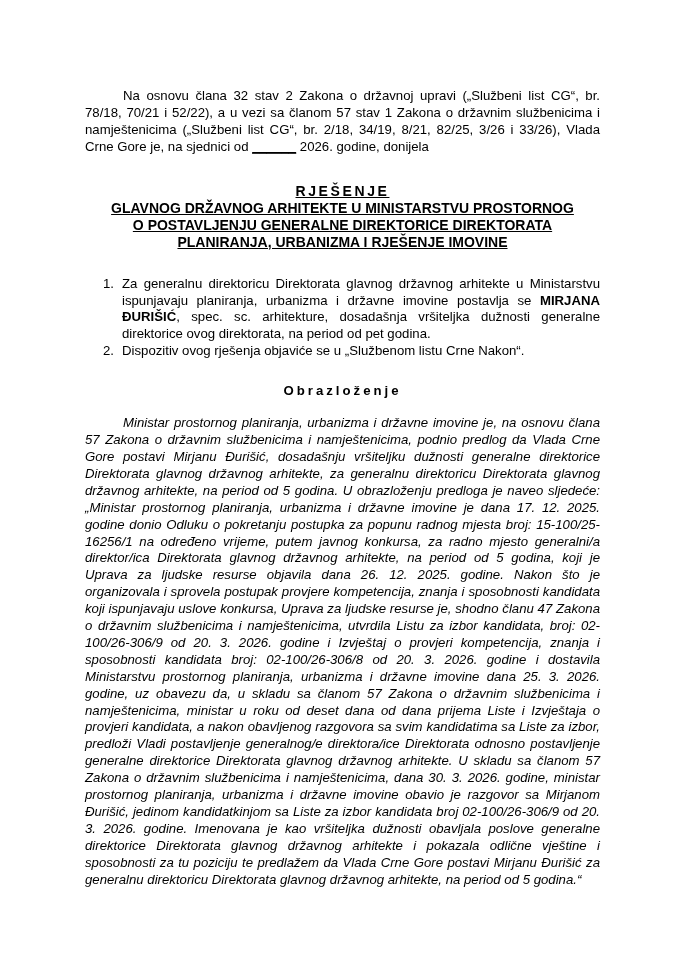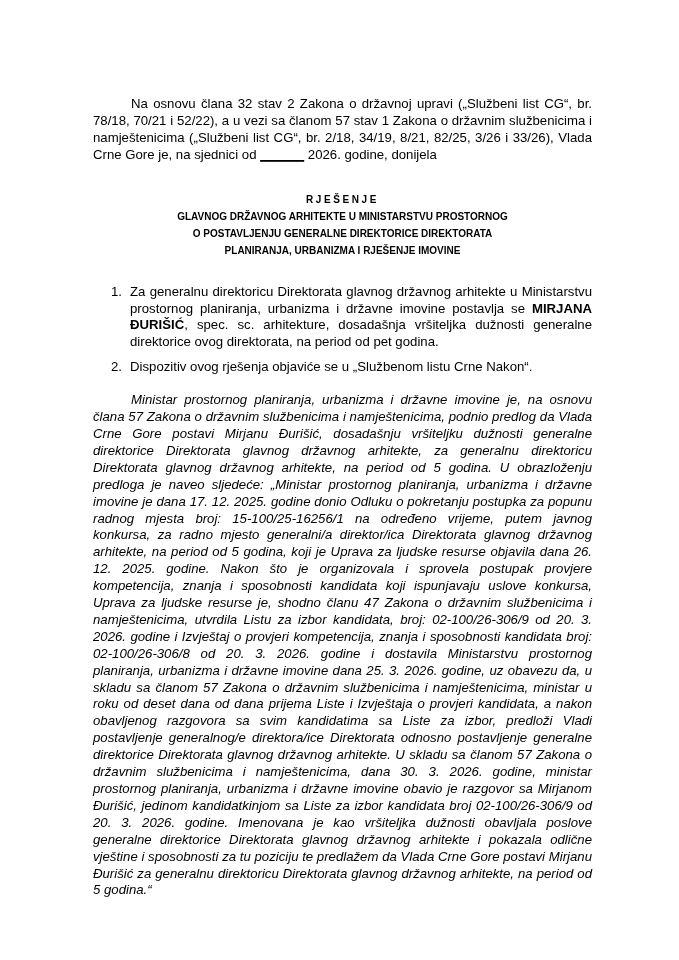--- a/index.html
+++ b/index.html
@@ -20,39 +20,40 @@
     width: 679px;
     height: 960px;
     box-sizing: border-box;
     padding: 88px 79px 0 85px;
     background: #ffffff;
   }
   .doc-body {
     width: 515px;
   }
   p, li {
-    margin: 8px;
+    margin: 0;
     font-size: 13.2px;
     line-height: 16.9px;
     text-align: justify;
     text-justify: inter-word;
     -webkit-hyphens: none;
     hyphens: none;
   }
   .intro-para {
     text-indent: 38px;
   }
   .title-block {
     margin-top: 27px;
     text-align: center;
   }
   .title-line {
-    font-size: 10px;
+    font-size: 14px;
     line-height: 17px;
     font-weight: bold;
+    text-decoration: underline;
   }
   .title-line.spaced {
     letter-spacing: 2.6px;
   }
   .decision-list {
     margin: 0;
     padding: 0;
     list-style: none;
     margin-top: 25px;
   }
@@ -99,24 +100,25 @@
 
     <div class="title-block">
       <div class="title-line spaced">RJEŠENJE</div>
       <div class="title-line">GLAVNOG DRŽAVNOG ARHITEKTE U MINISTARSTVU PROSTORNOG</div>
       <div class="title-line">O POSTAVLJENJU GENERALNE DIREKTORICE DIREKTORATA</div>
       <div class="title-line">PLANIRANJA, URBANIZMA I RJEŠENJE IMOVINE</div>
     </div>
 
     <ul class="decision-list">
       <li>
-        <span class="marker">1.</span><span>Za generalnu direktoricu Direktorata glavnog državnog arhitekte u Ministarstvu prostornog planiranja, urbanizma i državne imovine postavlja se </span><b>MIRJANA ĐURIŠIĆ</b><span>, spec. sc. arhitekture, dosadašnja vršiteljka dužnosti generalne direktorice ovog direktorata, na period od pet godina.</span>
+        <span class="marker">1.</span><span>Za generalnu direktoricu Direktorata glavnog državnog arhitekte u Ministarstvu ispunjavaju planiranja, urbanizma i državne imovine postavlja se </span><b>MIRJANA ĐURIŠIĆ</b><span>, spec. sc. arhitekture, dosadašnja vršiteljka dužnosti generalne direktorice ovog direktorata, na period od pet godina.</span>
       </li>
       <li>
         <span class="marker">2.</span><span>Dispozitiv ovog rješenja objaviće se u „Službenom listu Crne Nakon“.</span>
       </li>
     </ul>
 
+    <div class="section-heading">Obrazloženje</div>
 
     <p class="expl-para">Ministar prostornog planiranja, urbanizma i državne imovine je, na osnovu člana 57 Zakona o državnim službenicima i namještenicima, podnio predlog da Vlada Crne Gore postavi Mirjanu Đurišić, dosadašnju vršiteljku dužnosti generalne direktorice Direktorata glavnog državnog arhitekte, za generalnu direktoricu Direktorata glavnog državnog arhitekte, na period od 5 godina. U obrazloženju predloga je naveo sljedeće: „Ministar prostornog planiranja, urbanizma i državne imovine je dana 17. 12. 2025. godine donio Odluku o pokretanju postupka za popunu radnog mjesta broj: 15-100/25-16256/1 na određeno vrijeme, putem javnog konkursa, za radno mjesto generalni/a direktor/ica Direktorata glavnog državnog arhitekte, na period od 5 godina, koji je Uprava za ljudske resurse objavila dana 26. 12. 2025. godine. Nakon što je organizovala i sprovela postupak provjere kompetencija, znanja i sposobnosti kandidata koji ispunjavaju uslove konkursa, Uprava za ljudske resurse je, shodno članu 47 Zakona o državnim službenicima i namještenicima, utvrdila Listu za izbor kandidata, broj: 02-100/26-306/9 od 20. 3. 2026. godine i Izvještaj o provjeri kompetencija, znanja i sposobnosti kandidata broj: 02-100/26-306/8 od 20. 3. 2026. godine i dostavila Ministarstvu prostornog planiranja, urbanizma i državne imovine dana 25. 3. 2026. godine, uz obavezu da, u skladu sa članom 57 Zakona o državnim službenicima i namještenicima, ministar u roku od deset dana od dana prijema Liste i Izvještaja o provjeri kandidata, a nakon obavljenog razgovora sa svim kandidatima sa Liste za izbor, predloži Vladi postavljenje generalnog/e direktora/ice Direktorata odnosno postavljenje generalne direktorice Direktorata glavnog državnog arhitekte. U skladu sa članom 57 Zakona o državnim službenicima i namještenicima, dana 30. 3. 2026. godine, ministar prostornog planiranja, urbanizma i državne imovine obavio je razgovor sa Mirjanom Đurišić, jedinom kandidatkinjom sa Liste za izbor kandidata broj 02-100/26-306/9 od 20. 3. 2026. godine. Imenovana je kao vršiteljka dužnosti obavljala poslove generalne direktorice Direktorata glavnog državnog arhitekte i pokazala odlične vještine i sposobnosti za tu poziciju te predlažem da Vlada Crne Gore postavi Mirjanu Đurišić za generalnu direktoricu Direktorata glavnog državnog arhitekte, na period od 5 godina.“</p>
 
   </div>
 </div>
 
 </body></html>

